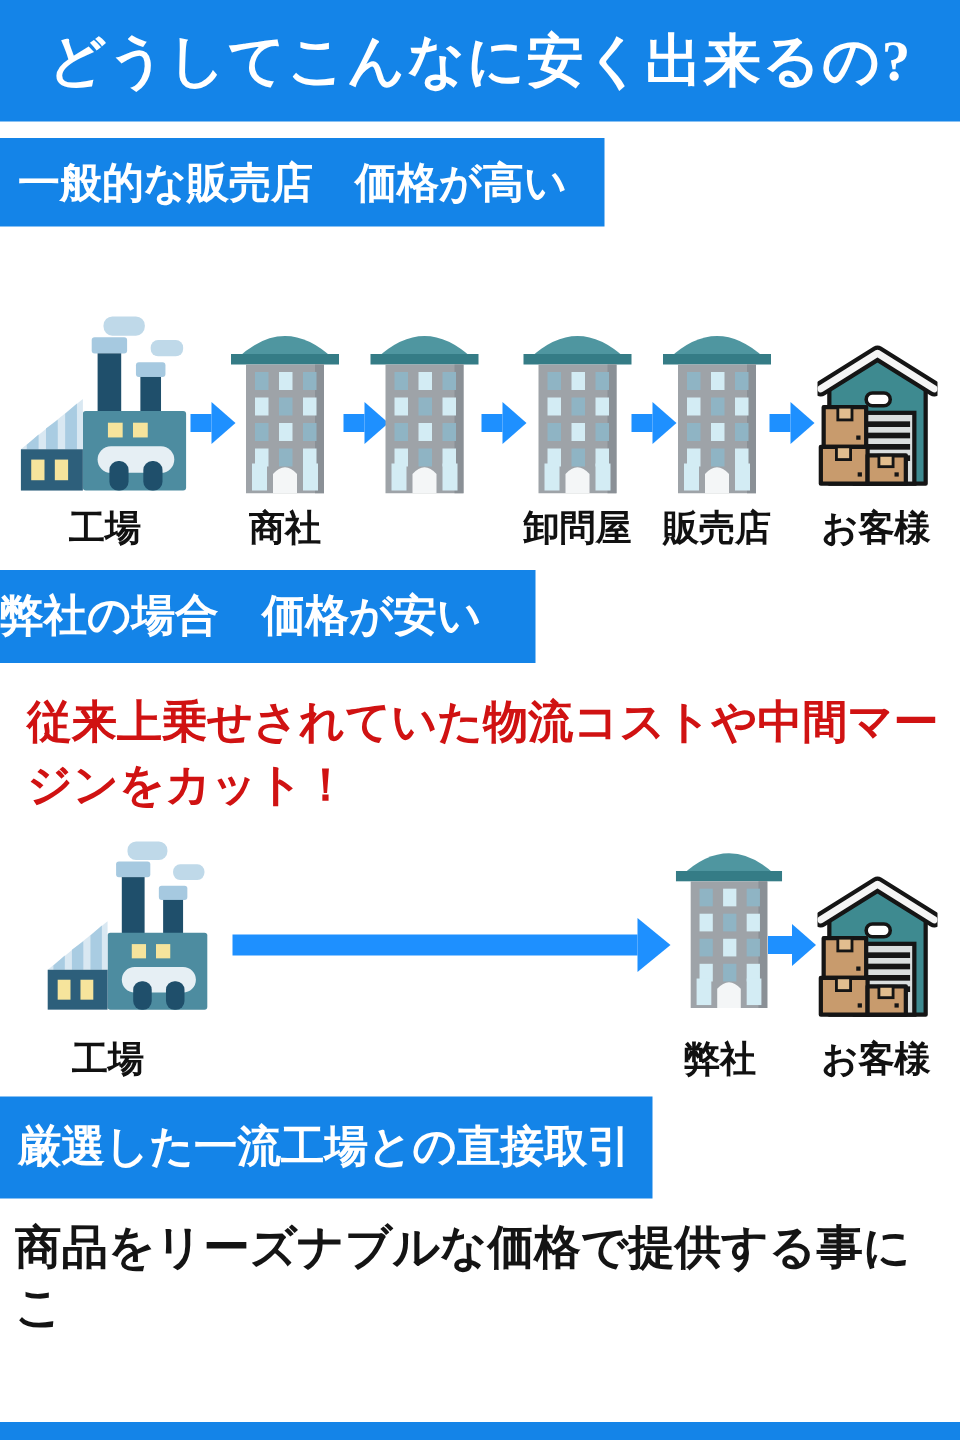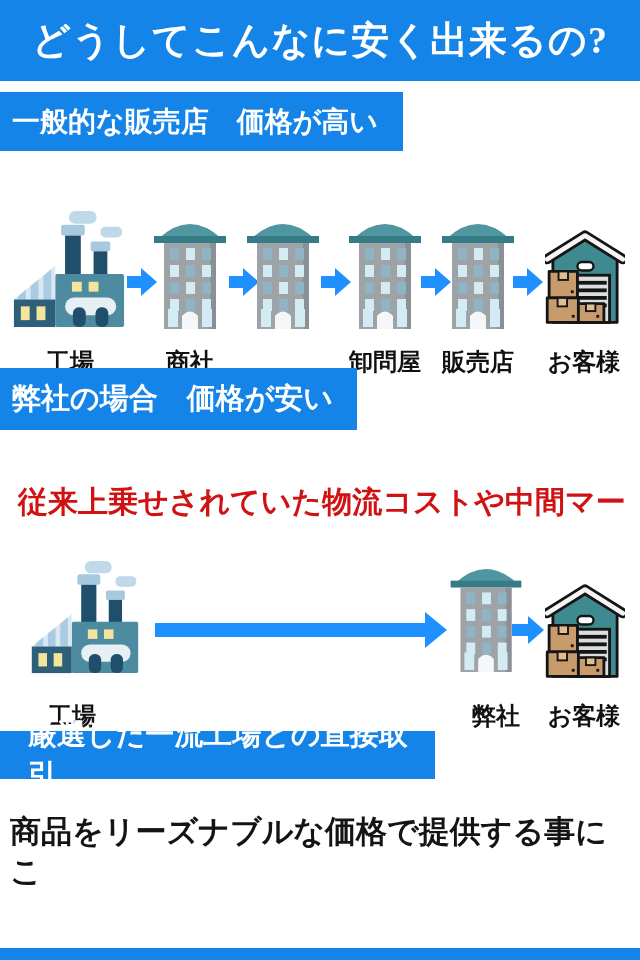--- a/index.html
+++ b/index.html
@@ -14,43 +14,43 @@
     font-family:"Liberation Serif","DejaVu Serif",serif;
   }
   
   .banner{
     position:absolute;left:0;background:var(--banner-blue);
     color:#ffffff;font-weight:bold;display:flex;align-items:center;
     box-sizing:border-box;
   }
   .banner-top{top:0;width:640px;height:81px;justify-content:center;font-size:38px;letter-spacing:1px;}
   .banner-general{top:92px;width:403px;height:59px;font-size:28px;padding-left:12px;}
-  .banner-ours{top:368px;width:357px;height:62px;font-size:29px;padding-left:12px;}
-  .banner-direct{top:731px;width:435px;height:48px;font-size:29px;padding-left:28px;}
+  .banner-ours{top:380px;width:357px;height:62px;font-size:29px;padding-left:0;}
+  .banner-direct{top:731px;width:435px;height:68px;font-size:29px;padding-left:12px;}
   .bottom-bar{position:absolute;left:0;top:948px;width:640px;height:12px;background:var(--banner-blue);}
 
   
   .highlight{
     position:absolute;left:18px;top:461px;width:610px;
-    color:var(--highlight-red);font-size:30px;font-weight:bold;line-height:42px;margin-top:20px;
+    color:var(--highlight-red);font-size:30px;font-weight:bold;line-height:42px;
   }
   .body-text{
     position:absolute;left:10px;top:812px;width:622px;
     color:#141414;font-size:31px;font-weight:bold;line-height:40px;
   }
 
   
   .diagram{position:absolute;left:0;width:640px;}
   .diagram-1{top:198px;height:175px;}
   .diagram-2{top:556px;height:175px;}
   .icon{position:absolute;}
   .icon svg{display:block;width:100%;height:100%;}
   .step-label{
     position:absolute;top:138px;transform:translateX(-50%);
-    color:#111111;font-size:24px;font-weight:bold;white-space:nowrap;margin-top:10px;
+    color:#111111;font-size:24px;font-weight:bold;white-space:nowrap;
   }
   .diagram-2 .step-label{top:134px;}
 
   
   .arrow{position:absolute;display:flex;align-items:center;}
   .arrow .shaft{flex:1;height:12px;background:var(--arrow-blue);}
   .arrow .head{
     width:0;height:0;flex:0 0 auto;
     border-top:14px solid transparent;border-bottom:14px solid transparent;
     border-left:16px solid var(--arrow-blue);
@@ -250,20 +250,21 @@
     <span class="step-label" style="left:478px;">販売店</span>
     <span class="step-label" style="left:584px;">お客様</span>
   </div>
 
   <div class="banner banner-ours">
     <span>弊社の場合　価格が安い</span>
   </div>
 
   <div class="highlight">
     <div>従来上乗せされていた物流コストや中間マー</div>
+    <div>ジンをカット！</div>
   </div>
 
   <div class="diagram diagram-2">
 
     <div class="icon" style="left:28px;top:4px;width:114px;height:116px;">
       <svg viewBox="0 0 120 120" aria-hidden="true">
         <rect x="60" y="0" width="28" height="13" rx="6" fill="#BFD9E9"></rect>
         <rect x="92" y="16" width="22" height="11" rx="5" fill="#BFD9E9"></rect>
         <rect x="52" y="14" width="24" height="11" rx="2" fill="#A6C9E0"></rect>
         <rect x="56" y="25" width="16" height="42" fill="#1F4F6B"></rect>
@@ -336,21 +337,21 @@
         <rect x="2" y="74" width="33" height="26" fill="#C89B6D" stroke="#151515" stroke-width="3" stroke-linejoin="round"></rect>
         <rect x="13" y="74" width="10" height="9" fill="#E2BE8F" stroke="#151515" stroke-width="2"></rect>
         <rect x="28" y="92" width="3" height="3" fill="#151515"></rect>
         <rect x="35" y="80" width="27" height="20" fill="#C89B6D" stroke="#151515" stroke-width="3" stroke-linejoin="round"></rect>
         <rect x="43" y="80" width="10" height="8" fill="#E2BE8F" stroke="#151515" stroke-width="2"></rect>
         <rect x="54" y="92" width="3" height="3" fill="#151515"></rect>
       </svg>
     </div>
 
     <span class="step-label" style="left:72px;">工場</span>
-    <span class="step-label" style="left:496px;">弊社</span>
+    <span class="step-label" style="left:480px;">弊社</span>
     <span class="step-label" style="left:584px;">お客様</span>
   </div>
 
   <div class="banner banner-direct">
     <span>厳選した一流工場との直接取引</span>
   </div>
 
   <div class="body-text">
     <div>商品をリーズナブルな価格で提供する事にこ</div>
 

